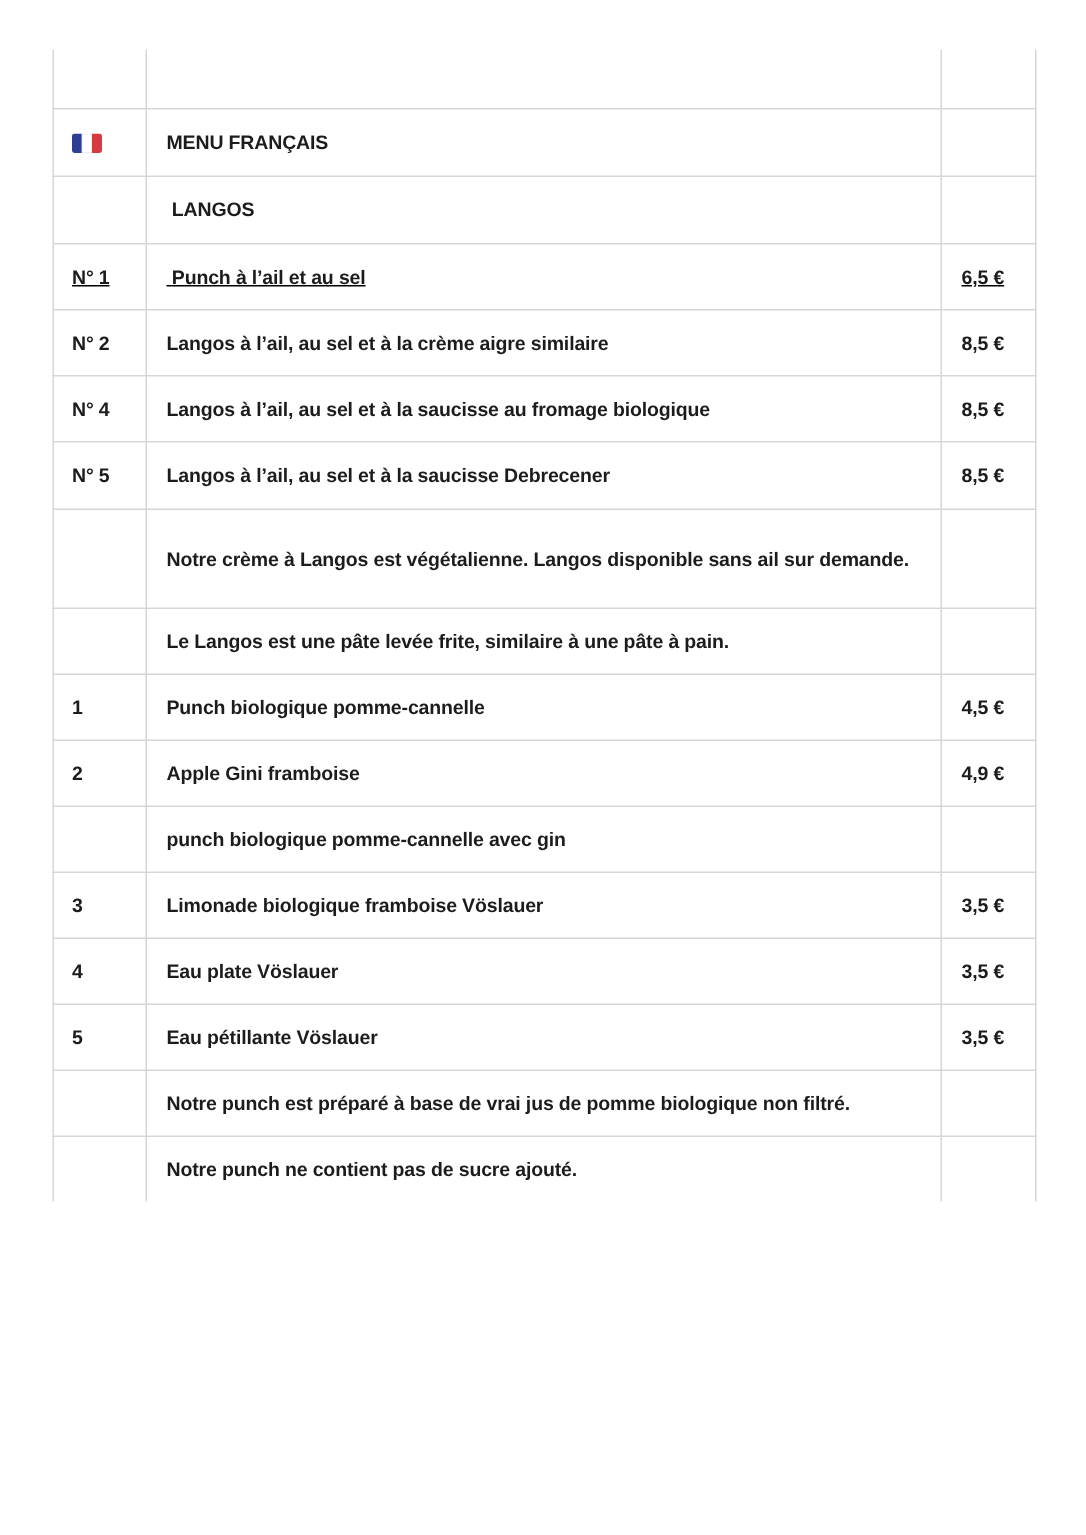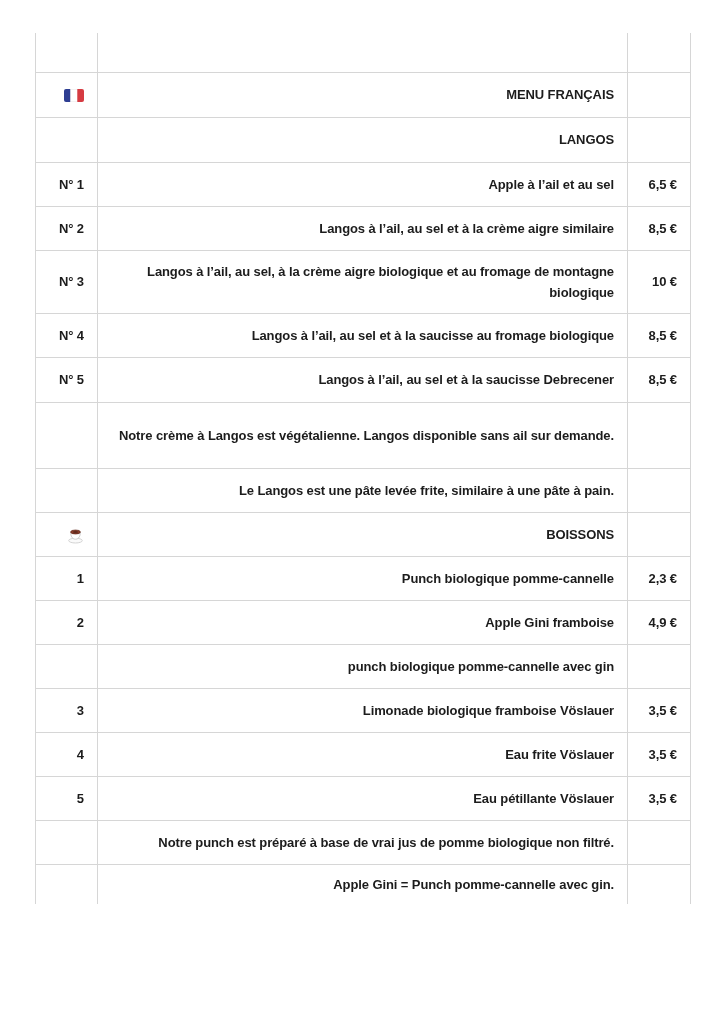--- a/index.html
+++ b/index.html
@@ -3,21 +3,20 @@
 <meta charset="utf-8">
 <style>
   html, body { margin: 0; padding: 0; background: #ffffff; }
   .page {
     position: relative;
     width: 724px;
     height: 1023px;
     background: var(--page-bg, #ffffff);
     overflow: hidden;
     font-family: "Liberation Sans", "DejaVu Sans", sans-serif;
-    text-align: right;
   }
   .table-wrap {
     position: absolute;
     left: 35px;
     top: 33px;
   }
   table.menu {
     border-collapse: collapse;
     table-layout: fixed;
     width: 655px;
@@ -69,34 +68,29 @@
                   <path d="M13.3,0 H18 a2,2 0 0 1 2,2 v9 a2,2 0 0 1 -2,2 h-4.7 z" fill="#d63b42"></path>
                 </svg></span></td>
             <td class="desc"><span>MENU FRANÇAIS</span></td>
             <td class="price"><span></span></td>
           </tr>
           <tr style="height: 45px;">
             <td class="num"><span></span></td>
             <td class="desc"><span> LANGOS</span></td>
             <td class="price"><span></span></td>
           </tr>
-          <tr style="height: 44px;">
+          <tr style="height: 44px; text-decoration: underline;">
             <td class="num"><span>N° 1</span></td>
-            <td class="desc"><span> Apple à l’ail et au sel</span></td>
+            <td class="desc"><span> Punch à l’ail et au sel</span></td>
             <td class="price"><span>6,5 €</span></td>
           </tr>
           <tr style="height: 44px;">
             <td class="num"><span>N° 2</span></td>
             <td class="desc"><span>Langos à l’ail, au sel et à la crème aigre similaire</span></td>
             <td class="price"><span>8,5 €</span></td>
-          </tr>
-          <tr style="height: 63px;">
-            <td class="num"><span>N° 3</span></td>
-            <td class="desc"><span>Langos à l’ail, au sel, à la crème aigre biologique et au fromage de montagne biologique</span></td>
-            <td class="price"><span>10 €</span></td>
           </tr>
           <tr style="height: 44px; margin-top: 20px;">
             <td class="num"><span>N° 4</span></td>
             <td class="desc"><span>Langos à l’ail, au sel et à la saucisse au fromage biologique</span></td>
             <td class="price"><span>8,5 €</span></td>
           </tr>
           <tr style="height: 45px;">
             <td class="num"><span>N° 5</span></td>
             <td class="desc"><span>Langos à l’ail, au sel et à la saucisse Debrecener</span></td>
             <td class="price"><span>8,5 €</span></td>
@@ -105,65 +99,55 @@
             <td class="num"><span></span></td>
             <td class="desc"><span>Notre crème à Langos est végétalienne. Langos disponible sans ail sur demande.</span></td>
             <td class="price"><span></span></td>
           </tr>
           <tr style="height: 44px;">
             <td class="num"><span></span></td>
             <td class="desc"><span>Le Langos est une pâte levée frite, similaire à une pâte à pain.</span></td>
             <td class="price"><span></span></td>
           </tr>
           <tr style="height: 44px;">
-            <td class="num"><span class="icon"><svg width="17" height="17" viewBox="0 0 17 17" aria-hidden="true">
-                  <ellipse cx="8.5" cy="13.6" rx="6.8" ry="2.4" fill="#fafafa" stroke="#c9c9c9" stroke-width="0.8"></ellipse>
-                  <path d="M3.6,5 C3.7,8.2 4.6,12.2 8.5,12.2 C12.4,12.2 13.3,8.2 13.4,5 Z" fill="#ffffff" stroke="#c2c2c2" stroke-width="0.8"></path>
-                  <ellipse cx="8.5" cy="5" rx="4.9" ry="2" fill="#8a3c2a" stroke="#5f2a1c" stroke-width="0.7"></ellipse>
-                  <ellipse cx="8.5" cy="4.9" rx="2.6" ry="1" fill="#5f2a1c"></ellipse>
-                </svg></span></td>
-            <td class="desc"><span>BOISSONS</span></td>
-            <td class="price"><span></span></td>
-          </tr>
-          <tr style="height: 44px;">
             <td class="num"><span>1</span></td>
             <td class="desc"><span>Punch biologique pomme-cannelle</span></td>
-            <td class="price"><span>2,3 €</span></td>
+            <td class="price"><span>4,5 €</span></td>
           </tr>
           <tr style="height: 44px;">
             <td class="num"><span>2</span></td>
             <td class="desc"><span>Apple Gini framboise</span></td>
             <td class="price"><span>4,9 €</span></td>
           </tr>
           <tr style="height: 44px;">
             <td class="num"><span></span></td>
             <td class="desc"><span>punch biologique pomme-cannelle avec gin</span></td>
             <td class="price"><span></span></td>
           </tr>
           <tr style="height: 44px;">
             <td class="num"><span>3</span></td>
             <td class="desc"><span>Limonade biologique framboise Vöslauer</span></td>
             <td class="price"><span>3,5 €</span></td>
           </tr>
           <tr style="height: 44px;">
             <td class="num"><span>4</span></td>
-            <td class="desc"><span>Eau frite Vöslauer</span></td>
+            <td class="desc"><span>Eau plate Vöslauer</span></td>
             <td class="price"><span>3,5 €</span></td>
           </tr>
           <tr style="height: 44px;">
             <td class="num"><span>5</span></td>
             <td class="desc"><span>Eau pétillante Vöslauer</span></td>
             <td class="price"><span>3,5 €</span></td>
           </tr>
           <tr style="height: 44px;">
             <td class="num"><span></span></td>
             <td class="desc"><span>Notre punch est préparé à base de vrai jus de pomme biologique non filtré.</span></td>
             <td class="price"><span></span></td>
           </tr>
-          <tr style="height: 40px;">
+          <tr style="height: 44px;">
             <td class="num"><span></span></td>
-            <td class="desc"><span>Apple Gini = Punch pomme-cannelle avec gin.</span></td>
+            <td class="desc"><span>Notre punch ne contient pas de sucre ajouté.</span></td>
             <td class="price"><span></span></td>
           </tr>
         </tbody>
     </table>
   </div>
 </div>
 
 </body></html>

